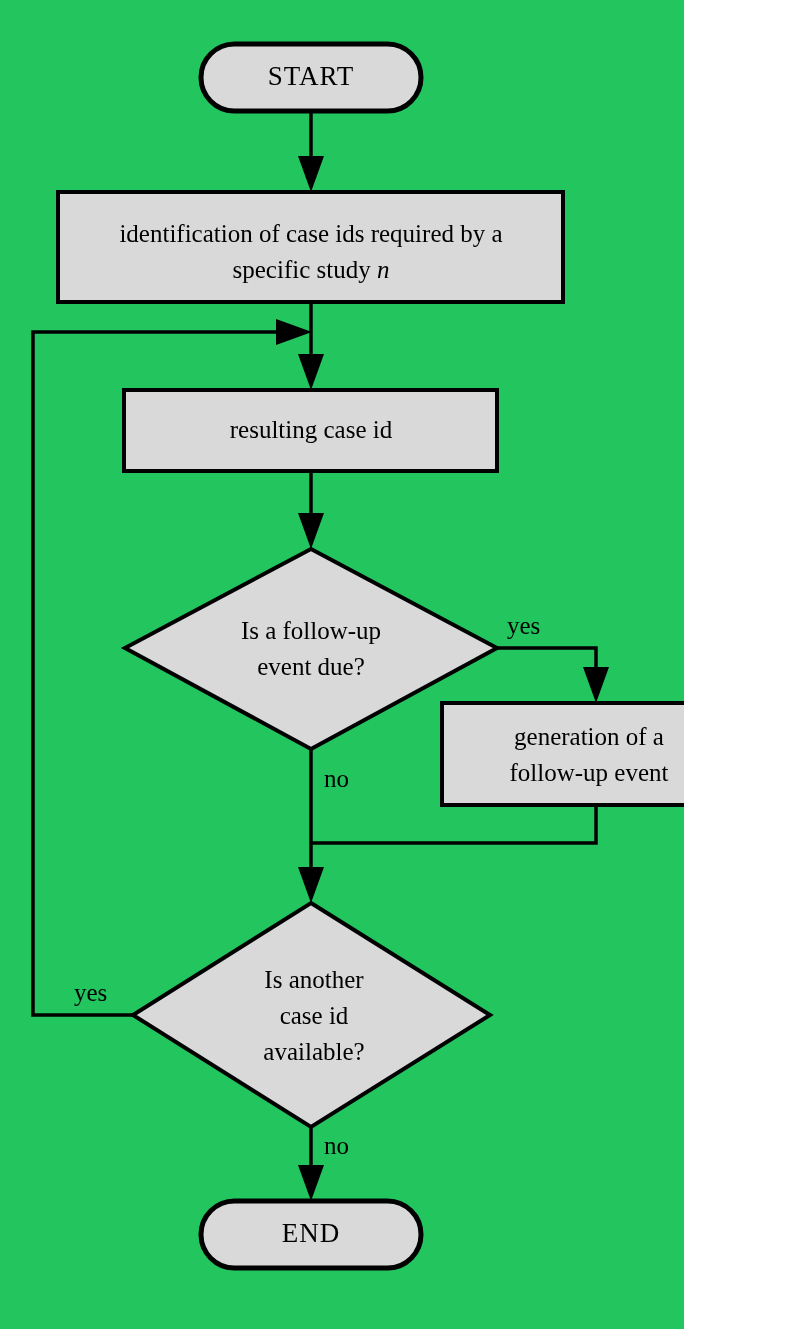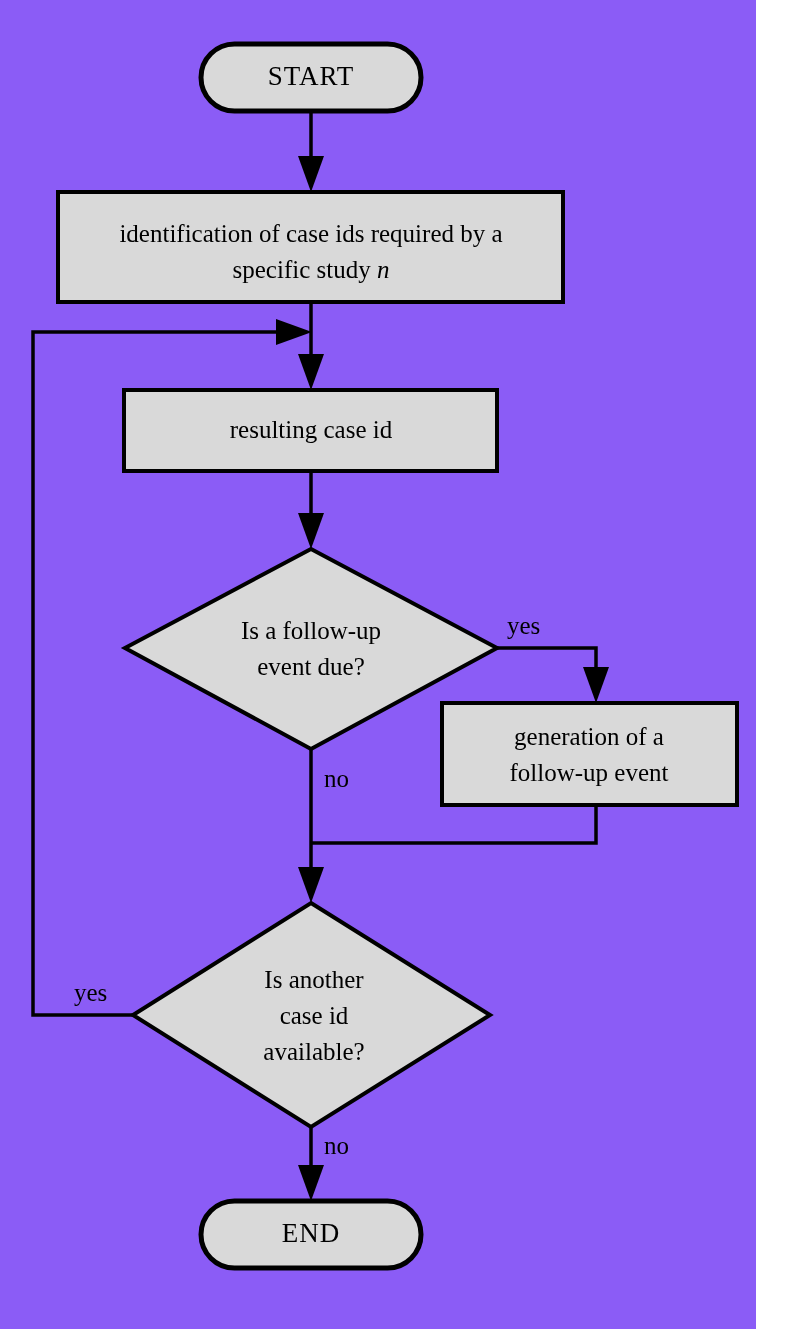--- a/index.html
+++ b/index.html
@@ -2,23 +2,23 @@
 <html><head>
 <meta charset="utf-8">
 <style>
   html, body {
     margin: 0;
     padding: 0;
     background: #ffffff;
   }
   #flow-root {
     position: relative;
-    width: 756px;
+    width: 684px;
     height: 1329px;
-    background: #8b5cf6;
+    background: #22c55e;
     overflow: hidden;
     font-family: "Liberation Serif", "DejaVu Serif", serif;
   }
   #flow-svg {
     position: absolute;
     top: 0;
     left: 0;
     width: 786px;
     height: 1329px;
     display: block;

